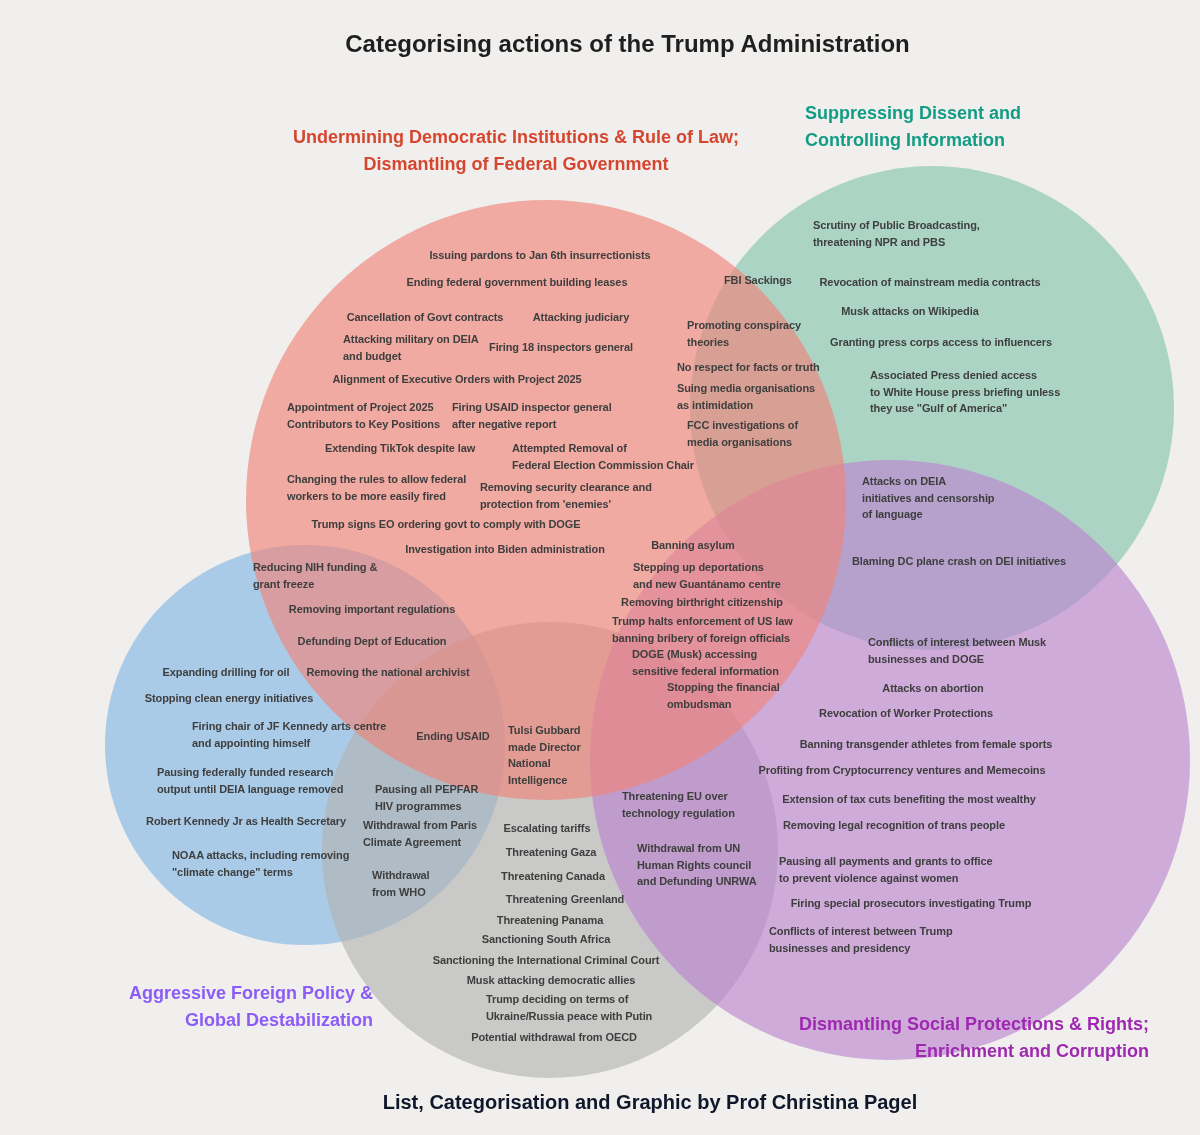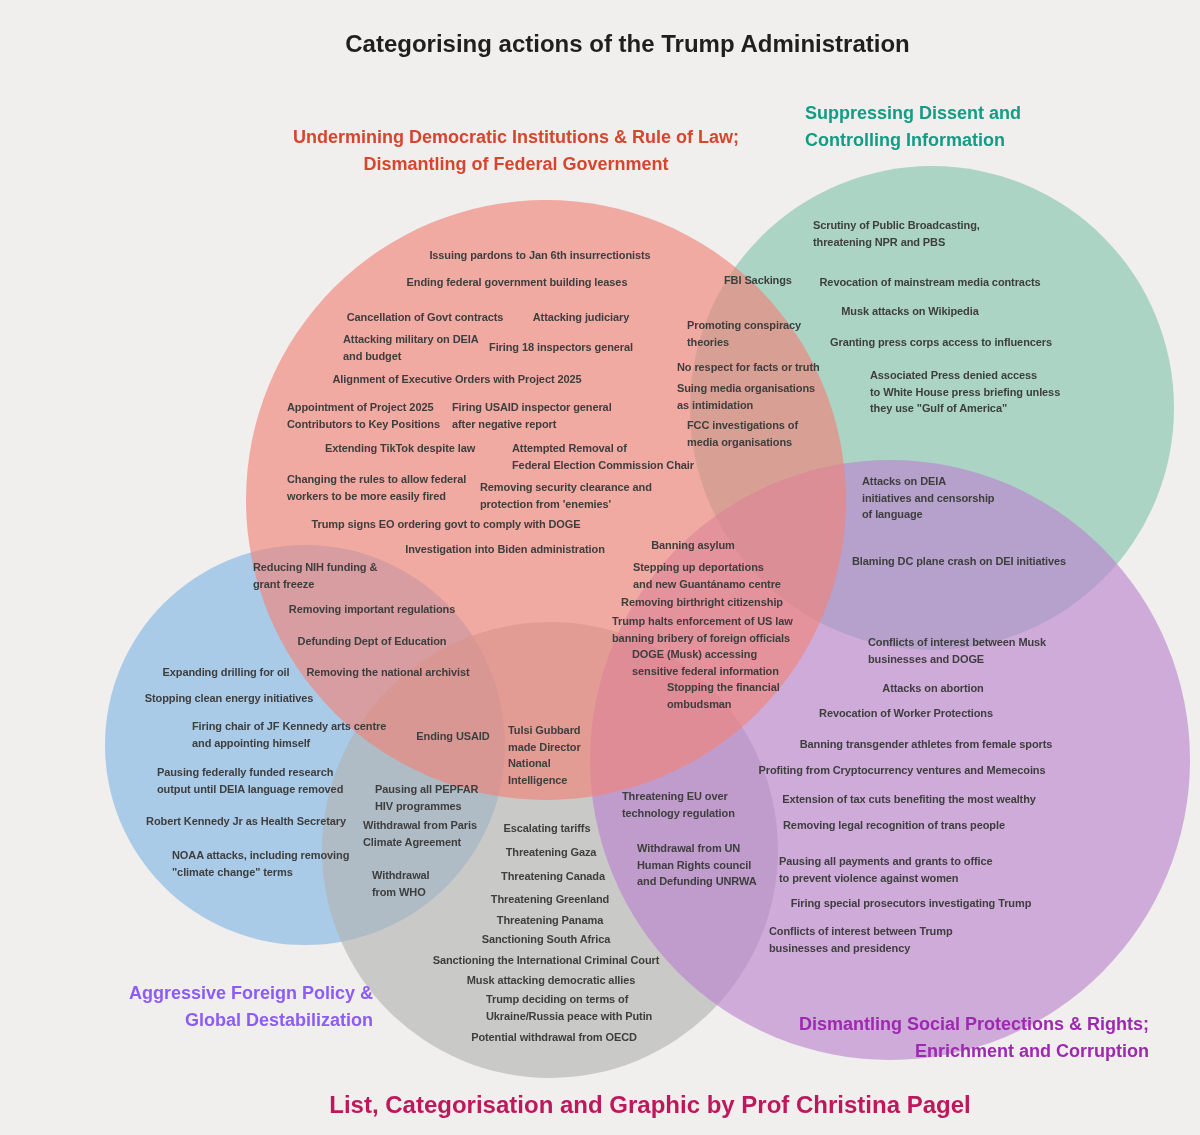--- a/index.html
+++ b/index.html
@@ -15,21 +15,21 @@
   #circle-social      { left:590px; top:460px; width:600px; height:600px; }
   #circle-undermining { left:246px; top:200px; width:600px; height:600px; }
 
   .title {
     position:absolute; left:55px; top:28px; width:1145px;
     text-align:center; font-size:24px; font-weight:bold; color:#1f1f1f;
     line-height:1.3;
   }
   .credit {
     position:absolute; left:100px; top:1091px; width:1100px;
-    text-align:center; font-size:24px; font-weight:bold; color:#be185d;
+    text-align:center; font-size:20px; font-weight:bold; color:#0f172a;
   }
   .label {
     position:absolute; font-size:18px; font-weight:bold;
     line-height:1.5; white-space:pre-line;
   }
   #label-undermining { left:285px; top:124px; width:462px; text-align:center; }
   #label-suppressing { left:805px; top:100px; text-align:left; }
   #label-science     { left:18px;  top:484px; width:192px; text-align:right; }
   #label-foreign     { left:120px; top:980px; width:253px; text-align:right; }
   #label-social      { left:780px; top:1011px; text-align:right;margin-left:19px; }
@@ -138,21 +138,21 @@
 Intelligence</div>
       <div class="item left" style="left: 375px; top: 781px;">Pausing all PEPFAR
 HIV programmes</div>
       <div class="item left" style="left: 363px; top: 817px;">Withdrawal from Paris
 Climate Agreement</div>
       <div class="item left" style="left: 372px; top: 867px;">Withdrawal
 from WHO</div>
       <div class="item center" style="left: 547px; top: 820px;">Escalating tariffs</div>
       <div class="item center" style="left: 551px; top: 844px;">Threatening Gaza</div>
       <div class="item center" style="left: 553px; top: 868px;">Threatening Canada</div>
-      <div class="item center" style="left: 550px; top: 891px;">Threatening Greenland</div>
+      <div class="item center" style="left: 565px; top: 891px;">Threatening Greenland</div>
       <div class="item center" style="left: 550px; top: 912px;">Threatening Panama</div>
       <div class="item center" style="left: 546px; top: 931px;">Sanctioning South Africa</div>
       <div class="item center" style="left: 546px; top: 952px;">Sanctioning the International Criminal Court</div>
       <div class="item center" style="left: 551px; top: 972px;">Musk attacking democratic allies</div>
       <div class="item left" style="left: 486px; top: 991px;">Trump deciding on terms of
 Ukraine/Russia peace with Putin</div>
       <div class="item center" style="left: 554px; top: 1029px;">Potential withdrawal from OECD</div>
       <div class="item left" style="left: 622px; top: 788px;">Threatening EU over
 technology regulation</div>
       <div class="item left" style="left: 637px; top: 840px;">Withdrawal from UN

